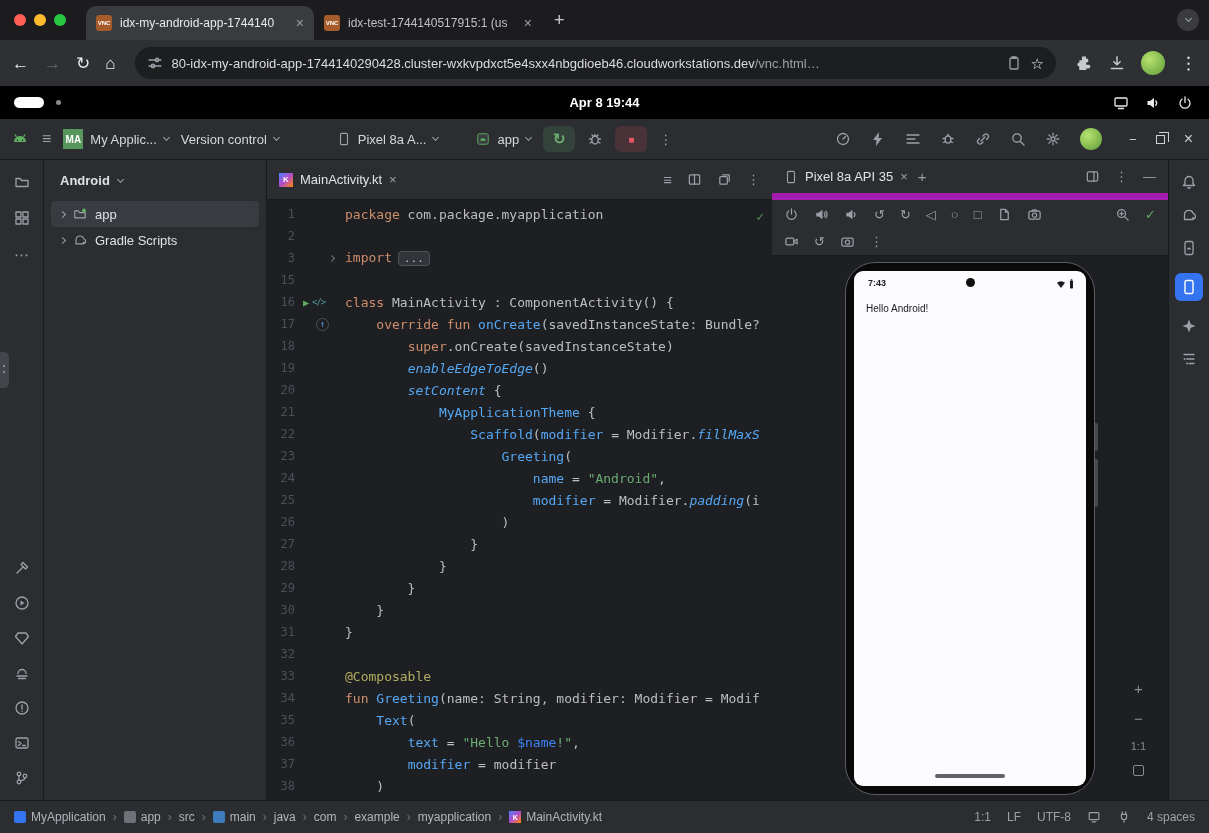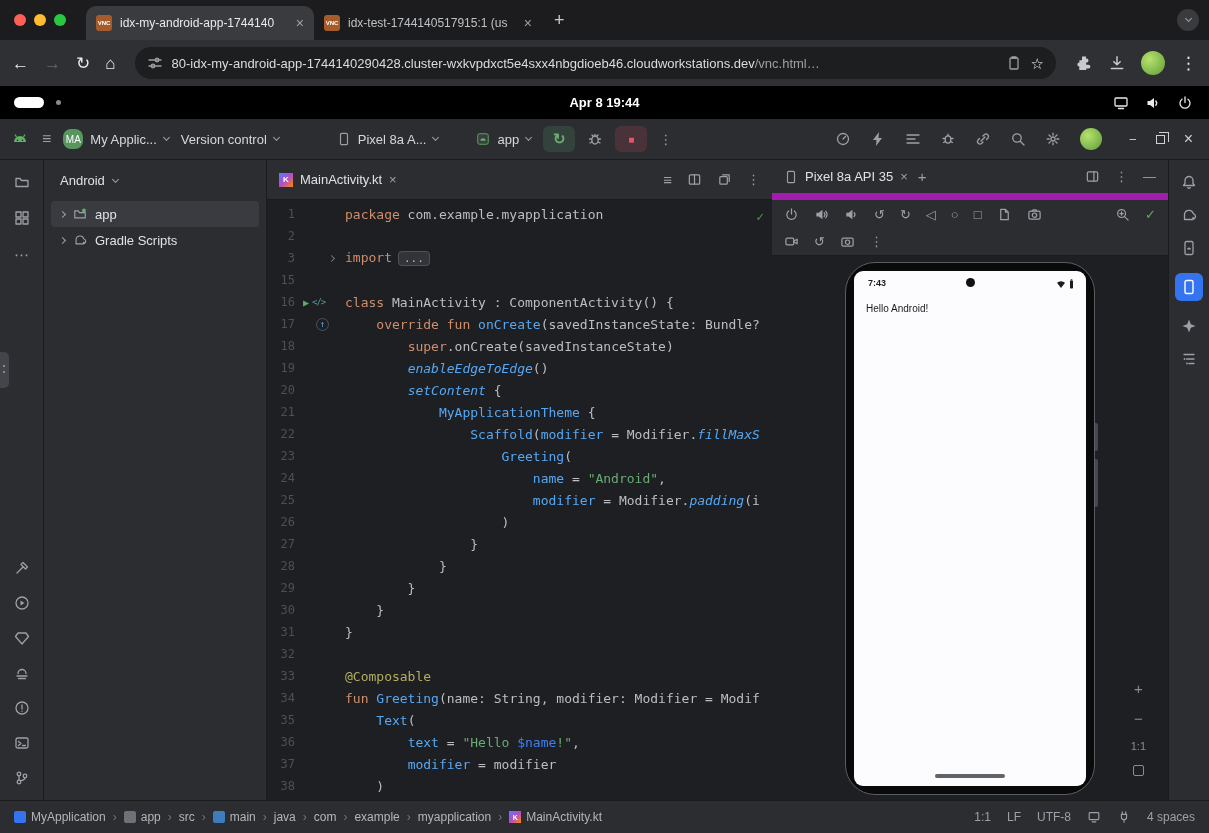--- a/index.html
+++ b/index.html
@@ -31,38 +31,38 @@
 .avatarc{width:24px;height:24px;border-radius:50%;background:radial-gradient(circle at 35% 35%,#b7e26e,#5e9c38);flex-shrink:0}
 
 .vncbar{left:0;top:86px;width:100%;height:33px;background:#000;display:flex;align-items:center}
 .vnc-pill{width:30px;height:11px;background:#fff;border-radius:6px;margin-left:14px}
 .vnc-dot{width:5px;height:5px;background:#8a8a8a;border-radius:50%;margin-left:12px}
 .vnc-clock{position:absolute;left:0;right:0;text-align:center;color:#fff;font-weight:bold;font-size:13px}
 .vnc-right{margin-left:auto;display:flex;gap:16px;padding-right:16px;z-index:1;align-items:center}
 
 .stoolbar{left:0;top:119px;width:100%;height:41px;background:#2b2d30;border-bottom:1px solid #1a1b1d;display:flex;align-items:center;padding:0 10px;gap:12px}
 .widget{display:flex;align-items:center;gap:7px;color:#d5d7dc}
-.badge-ma{width:20px;height:20px;border-radius:8px;background:#57965c;color:#fff;font-size:10px;font-weight:normal;display:flex;align-items:center;justify-content:center}
+.badge-ma{width:20px;height:20px;border-radius:0;background:#57965c;color:#fff;font-size:10px;font-weight:bold;display:flex;align-items:center;justify-content:center}
 .runbtn{width:32px;height:26px;border-radius:6px;background:rgba(93,178,110,.16);display:flex;align-items:center;justify-content:center;color:#6cab71;font-weight:bold;font-size:15px}
 .stopbtn{width:32px;height:26px;border-radius:6px;background:rgba(230,88,100,.16);display:flex;align-items:center;justify-content:center;color:#e55765;font-size:10px}
 .tb-right{margin-left:auto;display:flex;align-items:center;gap:19px;padding-right:6px}
 .winctl{display:flex;gap:19px;align-items:center;margin-left:8px;color:#ced0d6}
 .restore{width:9px;height:9px;border:1.2px solid #ced0d6;position:relative}
 .restore::after{content:'';position:absolute;top:-4px;left:2px;width:9px;height:9px;border-top:1.2px solid #ced0d6;border-right:1.2px solid #ced0d6}
 .gray{color:#9da0a8}
 
 .main{left:0;top:160px;width:100%;height:640px}
 .lrail{position:absolute;left:0;top:0;width:44px;height:100%;background:#2b2d30;border-right:1px solid #1a1b1d;display:flex;flex-direction:column;align-items:center;padding:14px 0;gap:20px}
 .rail-bottom{margin-top:auto;display:flex;flex-direction:column;gap:19px;align-items:center}
 .drag-handle{position:absolute;left:0;top:192px;width:9px;height:36px;background:#43454a;border-radius:0 5px 5px 0}
 .drag-handle::after{content:'';position:absolute;left:3px;top:13px;width:2px;height:2px;border-radius:50%;background:#9da0a8;box-shadow:0 6px 0 #9da0a8}
 .rrail{position:absolute;right:0;top:0;width:41px;height:100%;background:#2b2d30;border-left:1px solid #1a1b1d;display:flex;flex-direction:column;align-items:center;padding:14px 0;gap:17px}
 .rr-active{width:28px;height:28px;border-radius:6px;background:#3574f0;display:flex;align-items:center;justify-content:center}
 .proj{position:absolute;left:44px;top:0;width:223px;height:100%;background:#2b2d30;border-right:1px solid #1a1b1d}
-.proj-header{display:flex;align-items:center;gap:8px;padding:13px 16px;font-weight:normal}
+.proj-header{display:flex;align-items:center;gap:8px;padding:13px 16px;font-weight:bold}
 .tree-row{height:26px;display:flex;align-items:center;gap:8px;margin:0 7px;padding-left:9px;border-radius:4px;color:#dfe1e5}
 .tree-row.selected{background:#393b40}
 
 .editor{position:absolute;left:267px;top:0;width:505px;height:100%;background:#1e1f22}
 .etabbar{height:40px;background:#2b2d30;display:flex;align-items:center;border-bottom:1px solid #1a1b1d}
 .etab{display:flex;align-items:center;gap:7px;padding:0 12px;height:100%}
 .kot{width:14px;height:14px;background:linear-gradient(135deg,#4c83ff 0%,#b44bc9 50%,#ff8a00 100%);color:#fff;font-size:8px;font-weight:bold;display:flex;align-items:center;justify-content:center;flex-shrink:0}
 .etab-icons{margin-left:auto;display:flex;gap:15px;align-items:center;padding-right:12px;color:#9da0a8}
 .code{position:absolute;top:40px;left:0;right:0;bottom:0;overflow:hidden;padding-top:3px;font-family:"DejaVu Sans Mono",monospace;font-size:13px}
 .cl{display:flex;height:22px;align-items:center}
@@ -341,21 +341,21 @@
               <path class="ic" d="M6 3h7v7"></path>
             </svg>
           <span>⋮</span>
         </div>
       </div>
       <div class="code">
         <div>
             <div class="cl">
               <span class="lnum">1</span>
               <span class="lgut"></span>
-              <span class="lcode"><span class="tk-k">package</span><span class="tk-d"> com.example.myapplication</span></span>
+              <span class="lcode"><span class="tk-k">package</span><span class="tk-d"> com.package.myapplication</span></span>
             </div>
             <div class="cl">
               <span class="lnum">2</span>
               <span class="lgut"></span>
               <span class="lcode"></span>
             </div>
             <div class="cl">
               <span class="lnum">3</span>
               <span class="lgut">
                 <span class="fold-arrow"></span>

